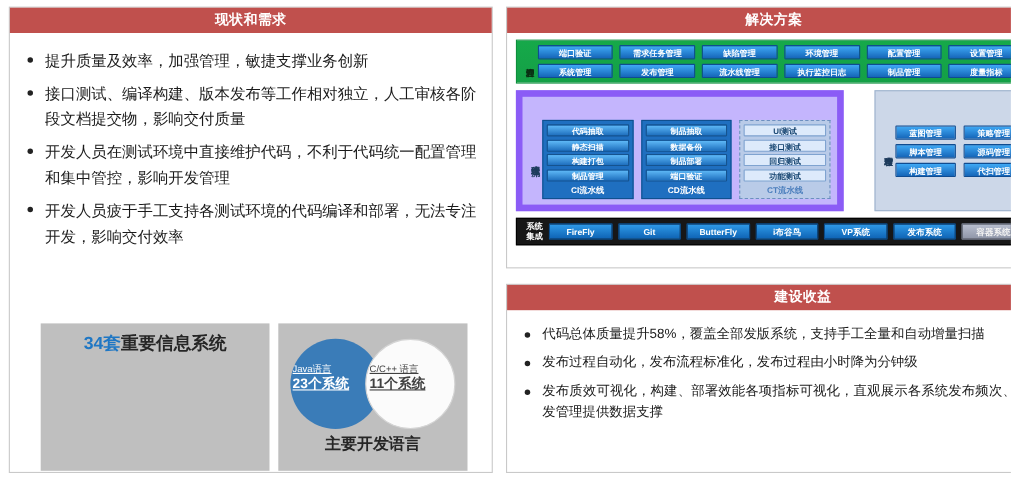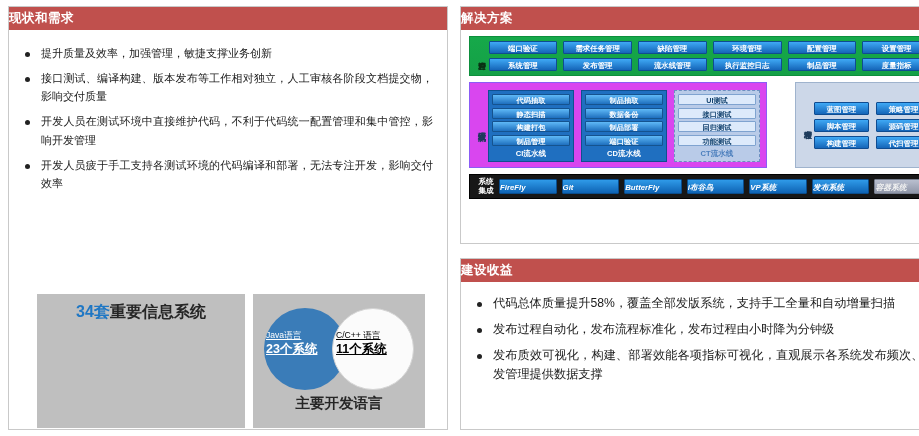--- a/index.html
+++ b/index.html
@@ -10,36 +10,37 @@
     position:relative;
     overflow:hidden;
   }
 
   
   .panel { position:absolute; background:#fff; border:1px solid #c9c9c9; }
   .panel-head {
     background:#c0504d;
     color:#fff;
     font-weight:bold;
+    text-align:center;
     font-size:12.5px;
     letter-spacing:.5px;
     line-height:23px;
     height:23px;
   }
   .panel-body { position:relative; }
 
   
   #p-status { left:8px; top:6px; width:440px; height:424px; }
   #p-status .panel-body { padding:14px 14px 0 10px; }
   ul.bullets { list-style:none; }
   ul.bullets li {
     position:relative;
     padding-left:22px;
     margin-bottom:7px;
-    font-size:11px;
+    font-size:14px;
     line-height:1.65;
     color:#1a1a1a;
     text-align:justify;
   }
   ul.bullets li:before {
     content:"";
     position:absolute;
     left:6px; top:8px;
     width:5px; height:5px;
     border-radius:50%;
@@ -78,21 +79,21 @@
 
   
   .venn { position:relative; width:150px; height:82px; margin-bottom:4px; }
   .venn .circ { position:absolute; top:0; width:82px; height:82px; border-radius:50%; }
   .venn .c-left { left:0; background:#3a7cb8; }
   .venn .c-right { right:0; background:#fbfbfb; border:1px solid #d4d4d4; }
   .venn .lbl { position:absolute; text-align:left; width:78px;text-decoration:underline; }
   .venn .lbl .t1 { font-size:8.6px; line-height:1.3; display:block; }
   .venn .lbl .t2 { font-size:12.5px; font-weight:bold; line-height:1.35; display:block; }
   .venn .l-left { left:2px; top:22px; color:#ffffff; }
-  .venn .l-right { right:0px; top:22px; color:#000000; }
+  .venn .l-right { right:0px; top:22px; color:#404040; }
   .venn-cap { font-size:14.5px; font-weight:bold; color:#262626; }
 
   
   #p-solution { left:460px; top:6px; width:487px; height:238px; }
   #p-solution .panel-body { padding:6px 8px 6px 8px; }
 
   
   .portal {
     background:#22b14c;
     background:linear-gradient(#16a94a,#14a046);
@@ -130,24 +131,24 @@
     height:13px;
     border-radius:1px;
     white-space:nowrap;
     overflow:hidden;
   }
 
   
   .mid-band { display:flex; gap:8px; margin-top:6px; }
   .mid-left {
     flex:0 0 298px;
-    background:#d946ef;
-    border:1px solid #8b5cf6;
+    background:#c4b5fd;
+    border:6px solid #8b5cf6;
     display:flex; align-items:center;
-    padding:7px 6px 5px 3px;
+    padding:21px 6px 5px 3px;
   }
   .pipes { flex:1; display:flex; gap:7px; }
   .pipe {
     flex:1;
     background:#1f6fc0;
     border:1px solid #10508f;
     padding:3px 3px 2px 3px;
   }
   .pipe.ct { background:#b9cbe8; border:1px dashed #6d8fc0; }
   .pipe .step {
@@ -200,27 +201,26 @@
     padding:3px 5px 3px 3px;
   }
   .integration .side-label { color:#ffffff; font-size:7.6px; writing-mode:horizontal-tb; line-height:1.15; width:26px;}
   .int-grid { flex:1; display:grid; grid-template-columns:repeat(7,1fr); gap:5px; }
   .int-chip {
     background:linear-gradient(#2f9ae8,#0e63b4);
     border:1px solid #0a4d8d;
     color:#fff;
     font-size:7.8px;
     font-weight:bold;
-    text-align:left;
+    text-align:center;
     line-height:15px;
     height:15px;
     border-radius:1px;
     white-space:nowrap;
     overflow:hidden;
-    font-style:italic;
   }
   .int-chip.muted { background:linear-gradient(#b9bfcf,#8f96a8); border-color:#777e8e; color:#f2f2f2; }
 
   
   #p-benefits { left:460px; top:258px; width:540px; height:172px; }
   #p-benefits .panel-body { padding:12px 14px 0 10px; }
   #p-benefits ul.bullets li { font-size:12.2px; margin-bottom:6px; line-height:1.62; }
 </style>
 </head>
 <body>

